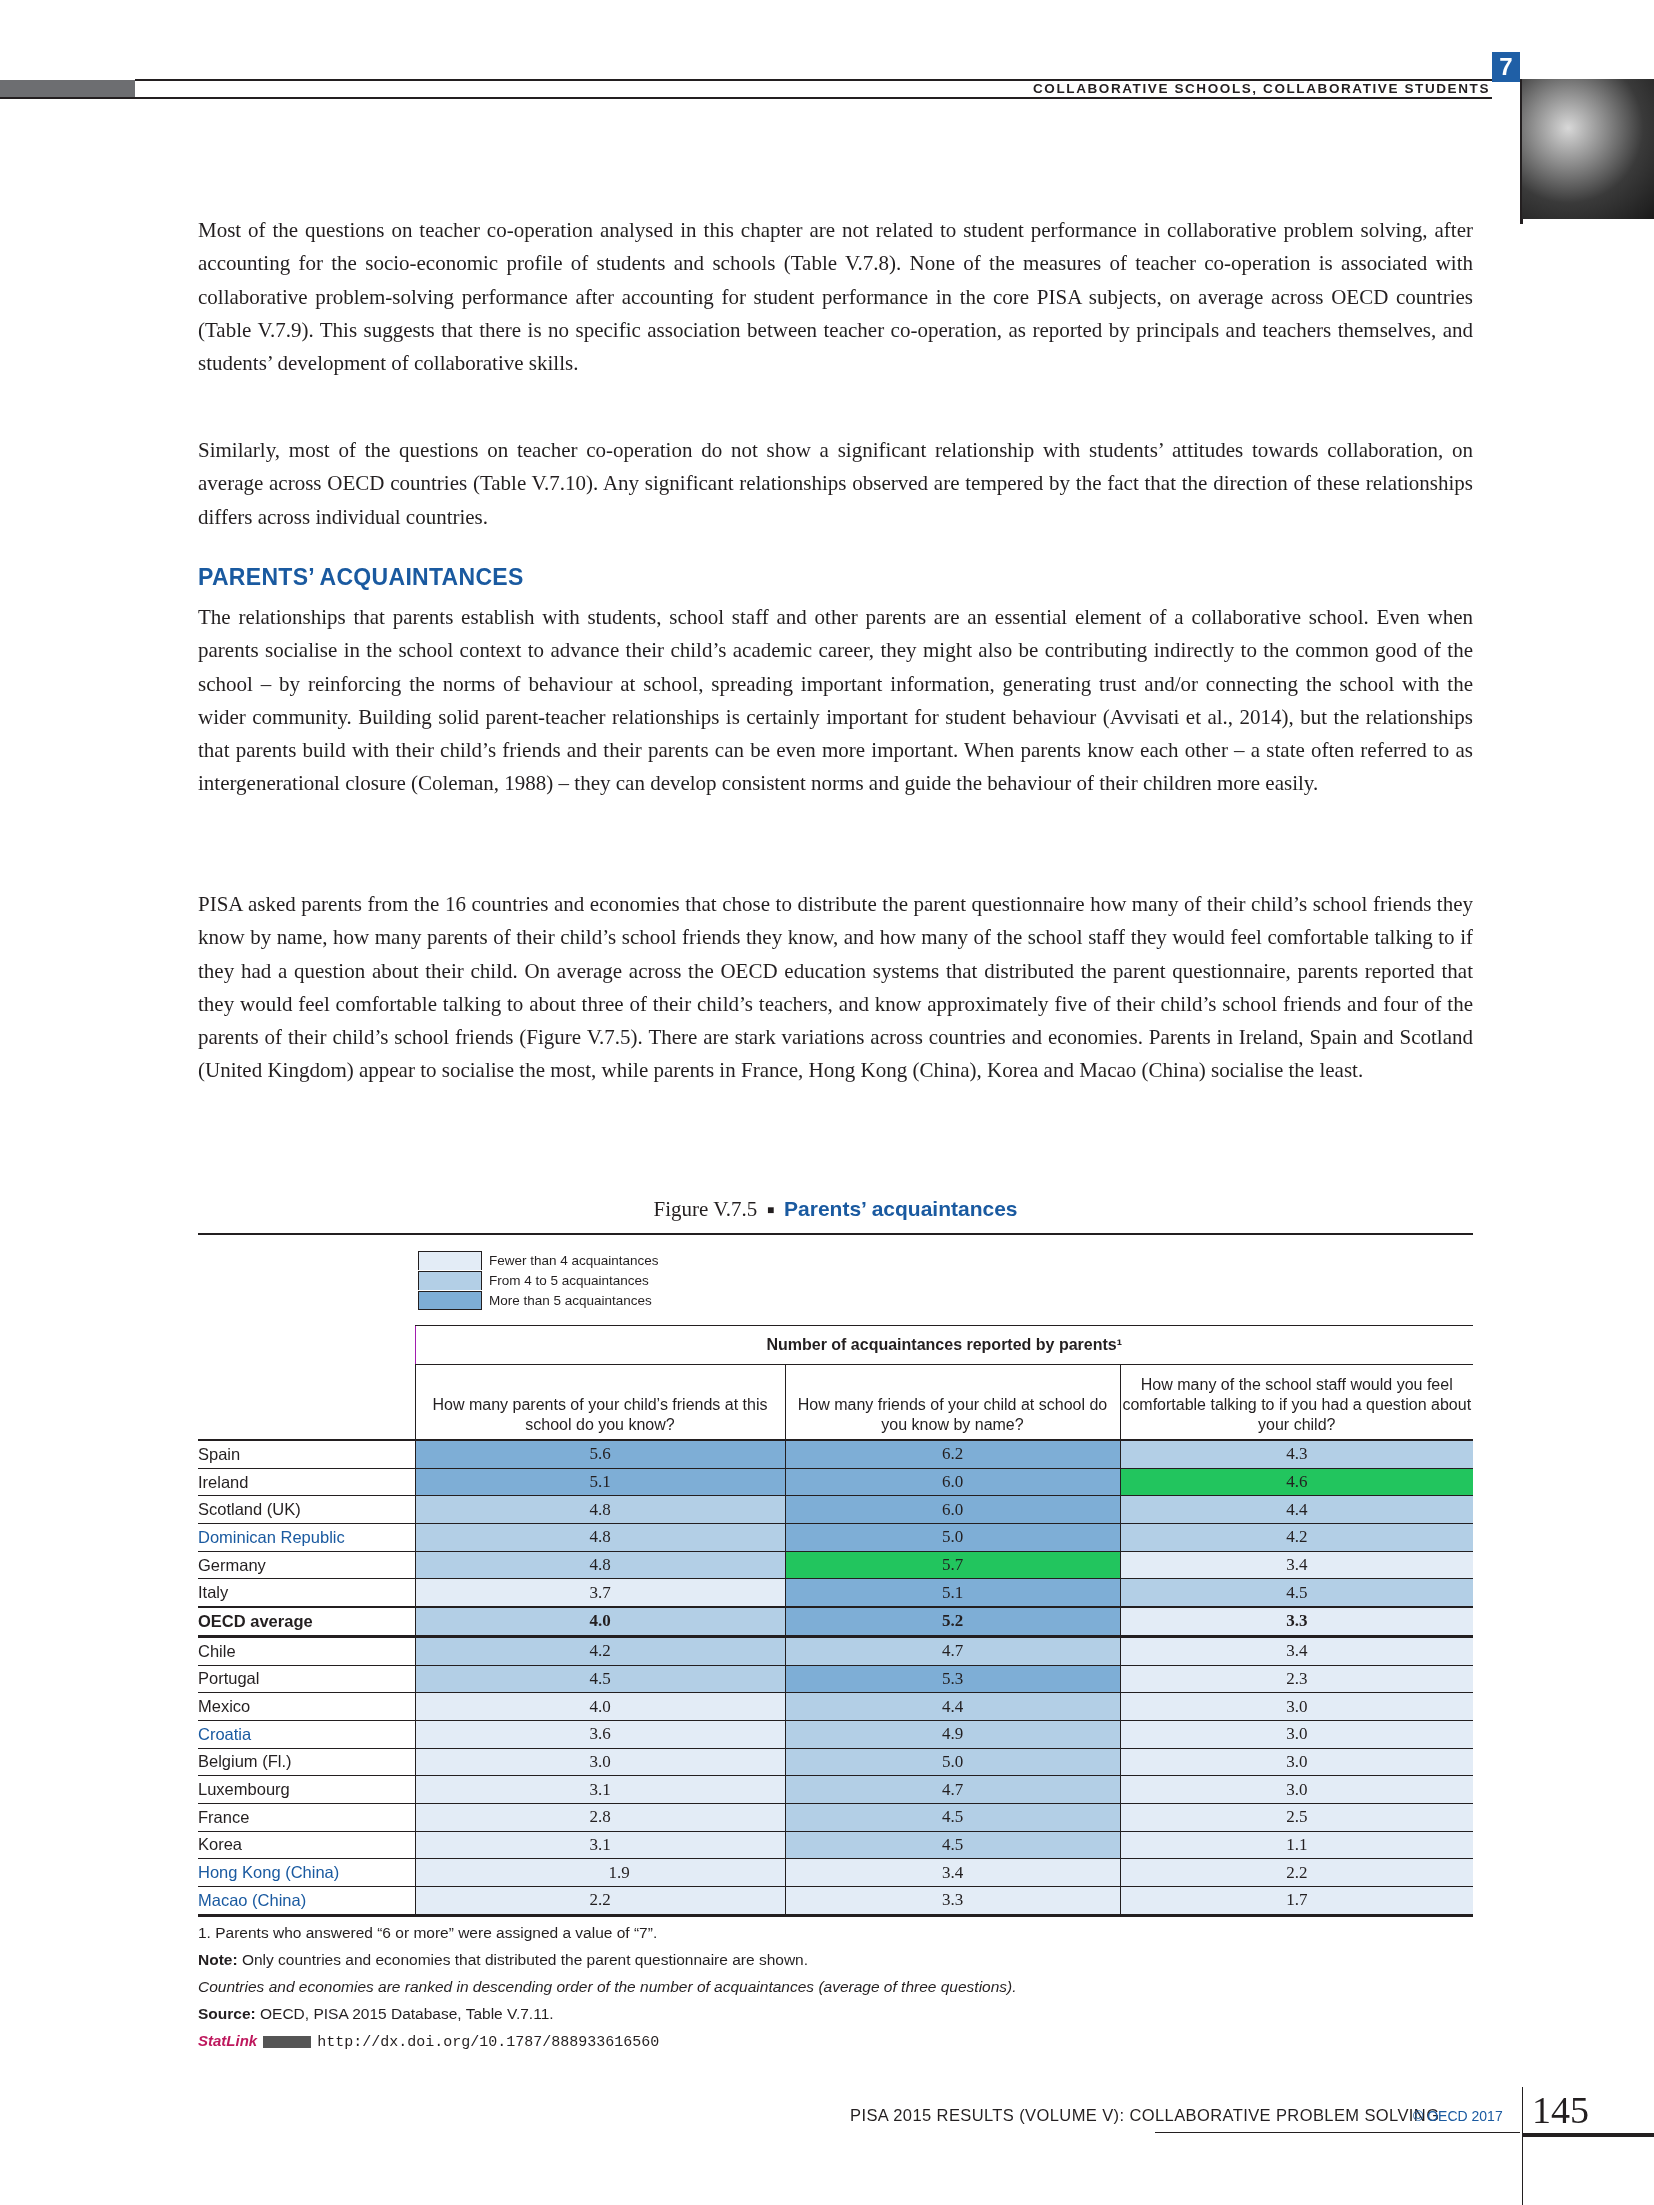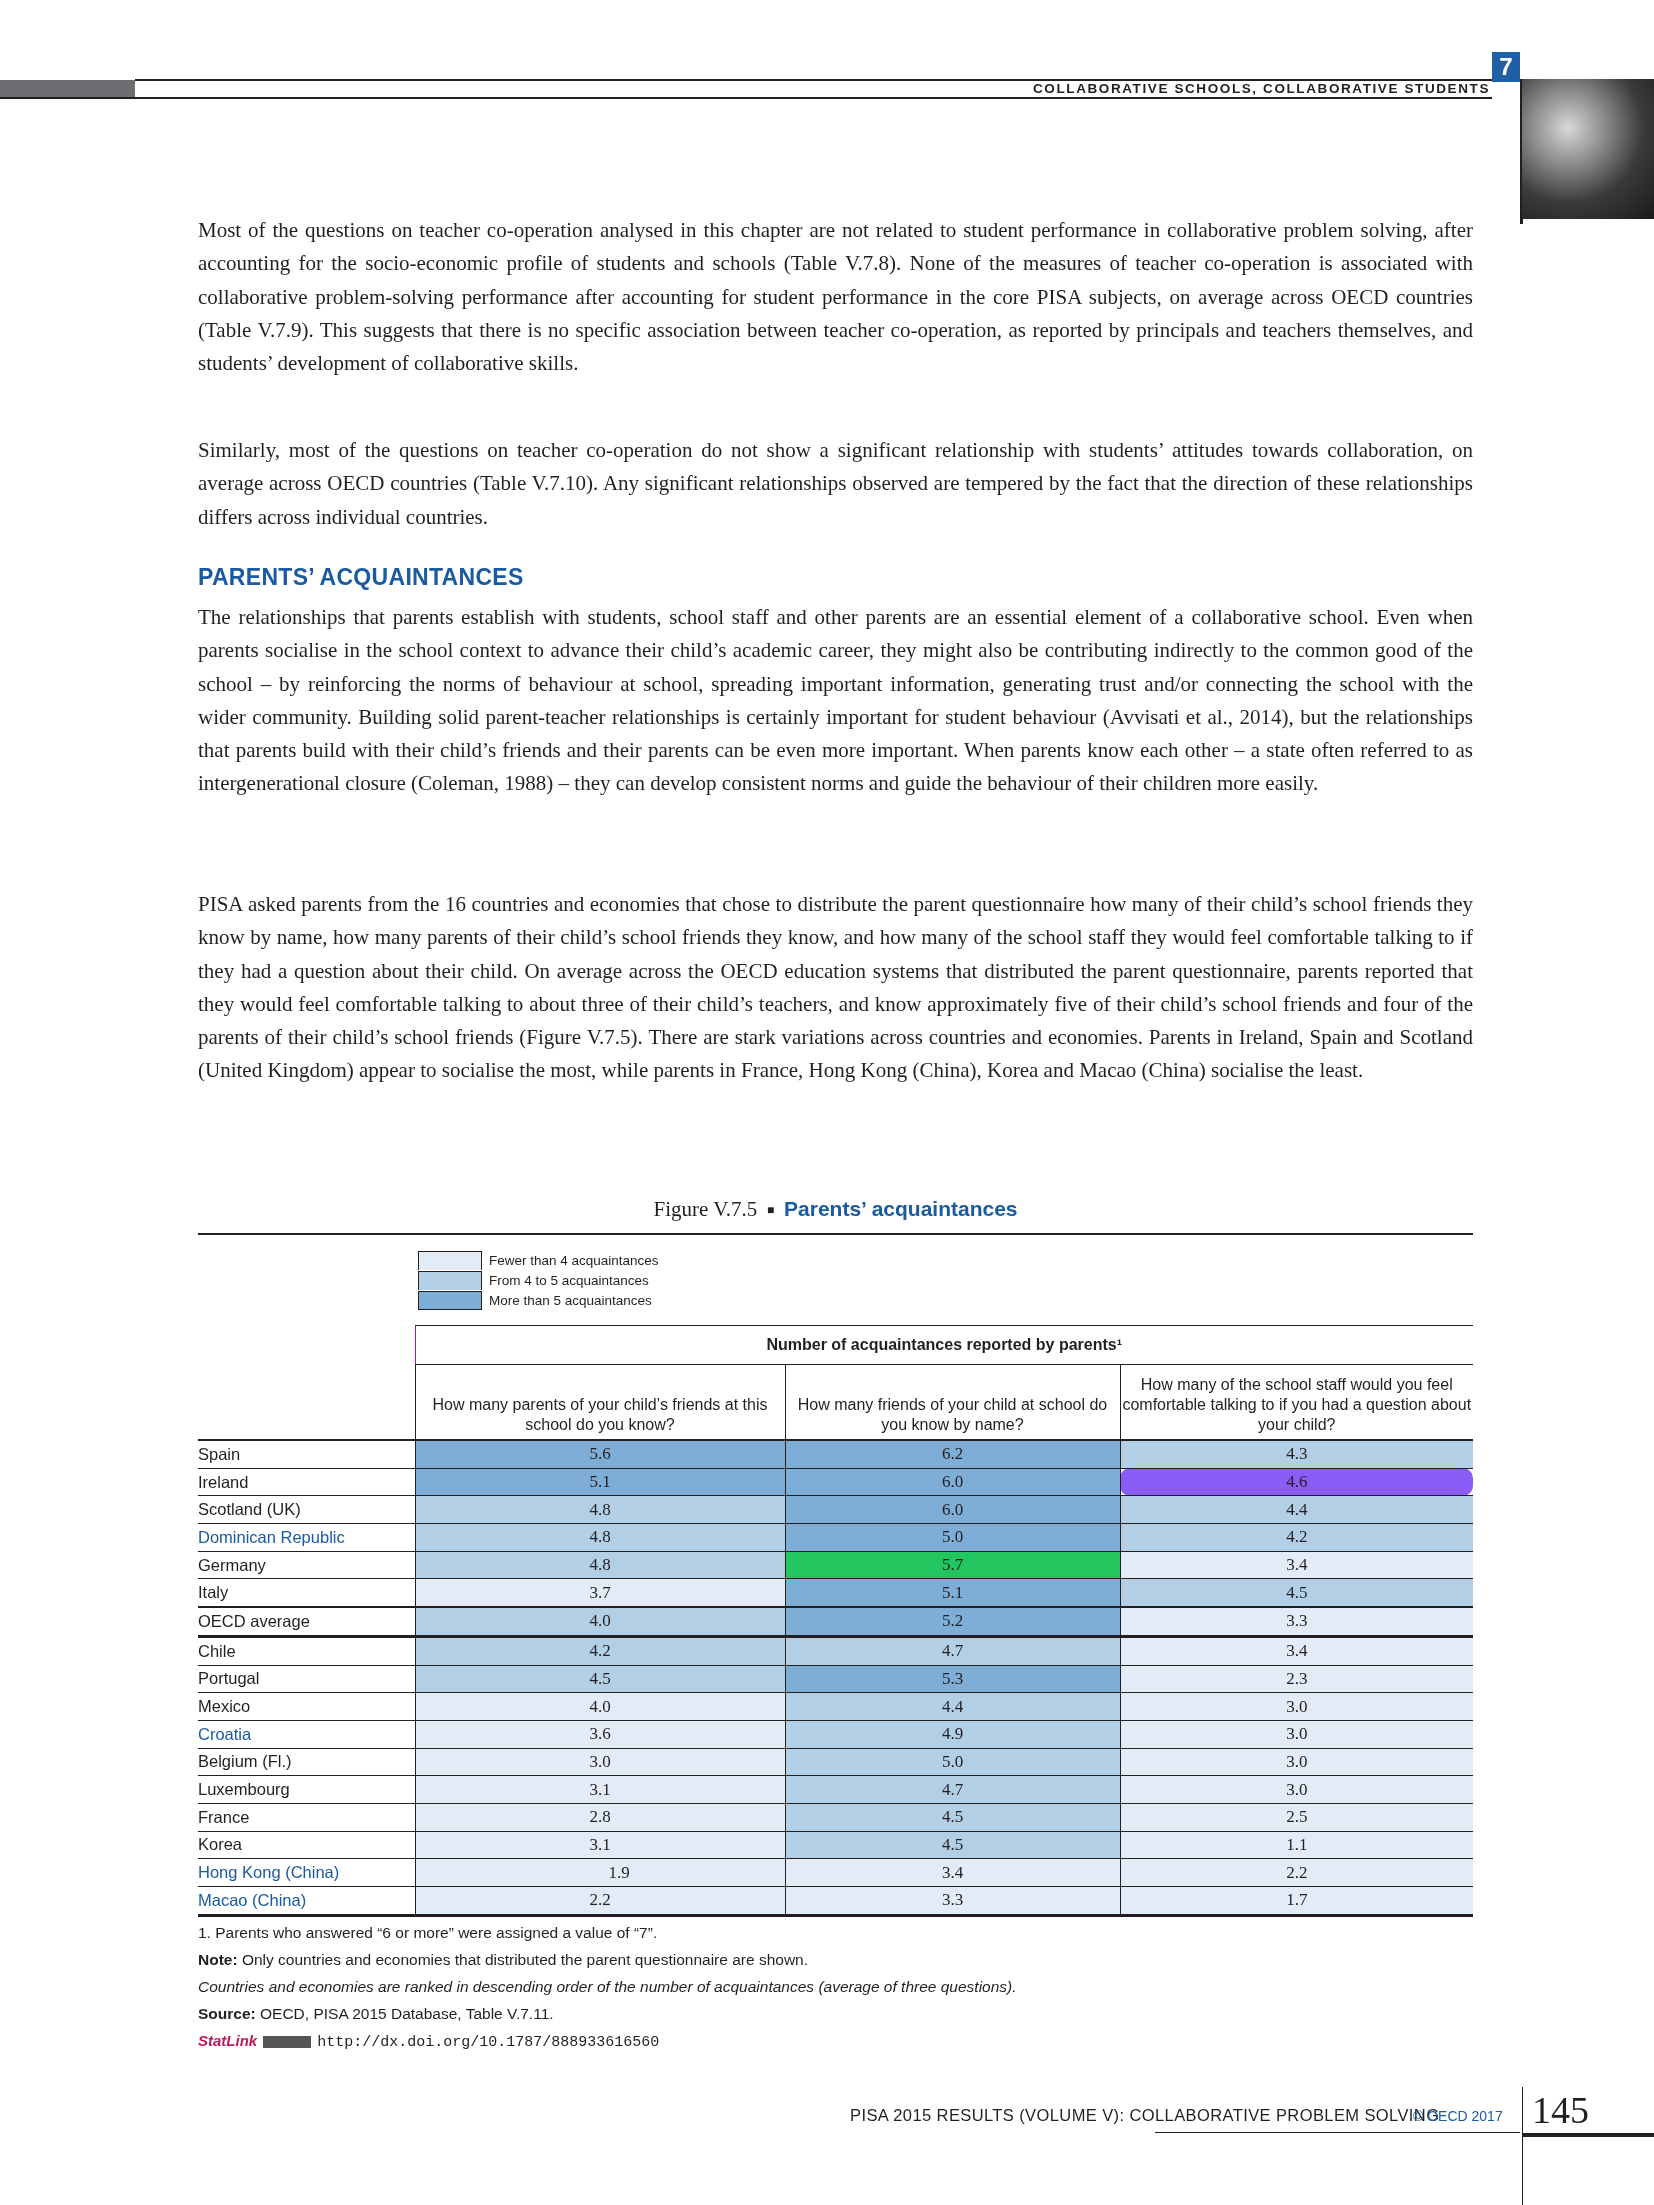--- a/index.html
+++ b/index.html
@@ -43,21 +43,21 @@
   #tbl td, #tbl th { padding:0; }
   .hdr-span { border-top:1px solid #231f20; border-left:1px solid #a21caf; border-bottom:1px solid #231f20;
               text-align:center; font-weight:bold; font-size:16px; height:38px; vertical-align:middle; }
   .hdr-q { border-left:1px solid #231f20; text-align:center; font-size:16px; line-height:20px; vertical-align:bottom;
            padding-bottom:4px !important; height:70px; font-weight:normal; }
   .hdr-empty { border:none; }
   tr.row td { height:26.7px; border-bottom:1px solid #231f20; text-align:center; font-family:"Liberation Serif", serif; font-size:17px; }
   tr.row td.country { text-align:left; font-family:"Liberation Sans", sans-serif; font-size:16.5px; padding-left:8px; background:#fff; }
   tr.row td.val { border-left:1px solid #231f20; }
   tr.row.first td { border-top:2px solid #231f20; }
-  tr.row.oecd td { font-weight:normal; border-top:2px solid #231f20; border-bottom:3px solid #231f20; }
+  tr.row.oecd td { font-weight:bold; border-top:2px solid #231f20; border-bottom:3px solid #231f20; }
   tr.row.last td { border-bottom:3px solid #231f20; }
   .partner { color:#1a5aa0; }
 
   .note { left:198px; font-size:15.5px; line-height:22px; }
   #fn1 { top:1922px; }
   #note1 { top:1949px; }
   #note2 { top:1976px; font-style:italic; }
   #source { top:2003px; }
   #statlink { top:2030px; font-size:15px; }
   #statlink .sl { font-weight:bold; font-style:italic; color:#be185d; }
@@ -133,21 +133,21 @@
       <tr class="row first">
         <td class="country">Spain</td>
         <td class="val" style="background: rgb(126, 174, 214);">5.6</td>
         <td class="val" style="background: rgb(126, 174, 214);">6.2</td>
         <td class="val" style="background: rgb(179, 207, 230);">4.3</td>
       </tr>
       <tr class="row">
         <td class="country">Ireland</td>
         <td class="val" style="background: rgb(126, 174, 214);">5.1</td>
         <td class="val" style="background: rgb(126, 174, 214);">6.0</td>
-        <td class="val" style="background: #8b5cf6; border-radius: 10px;">4.6</td>
+        <td class="val" style="background: #22c55e;">4.6</td>
       </tr>
       <tr class="row">
         <td class="country">Scotland (UK)</td>
         <td class="val" style="background: rgb(179, 207, 230);">4.8</td>
         <td class="val" style="background: rgb(126, 174, 214);">6.0</td>
         <td class="val" style="background: rgb(179, 207, 230);">4.4</td>
       </tr>
       <tr class="row">
         <td class="country partner">Dominican Republic</td>
         <td class="val" style="background: rgb(179, 207, 230);">4.8</td>

